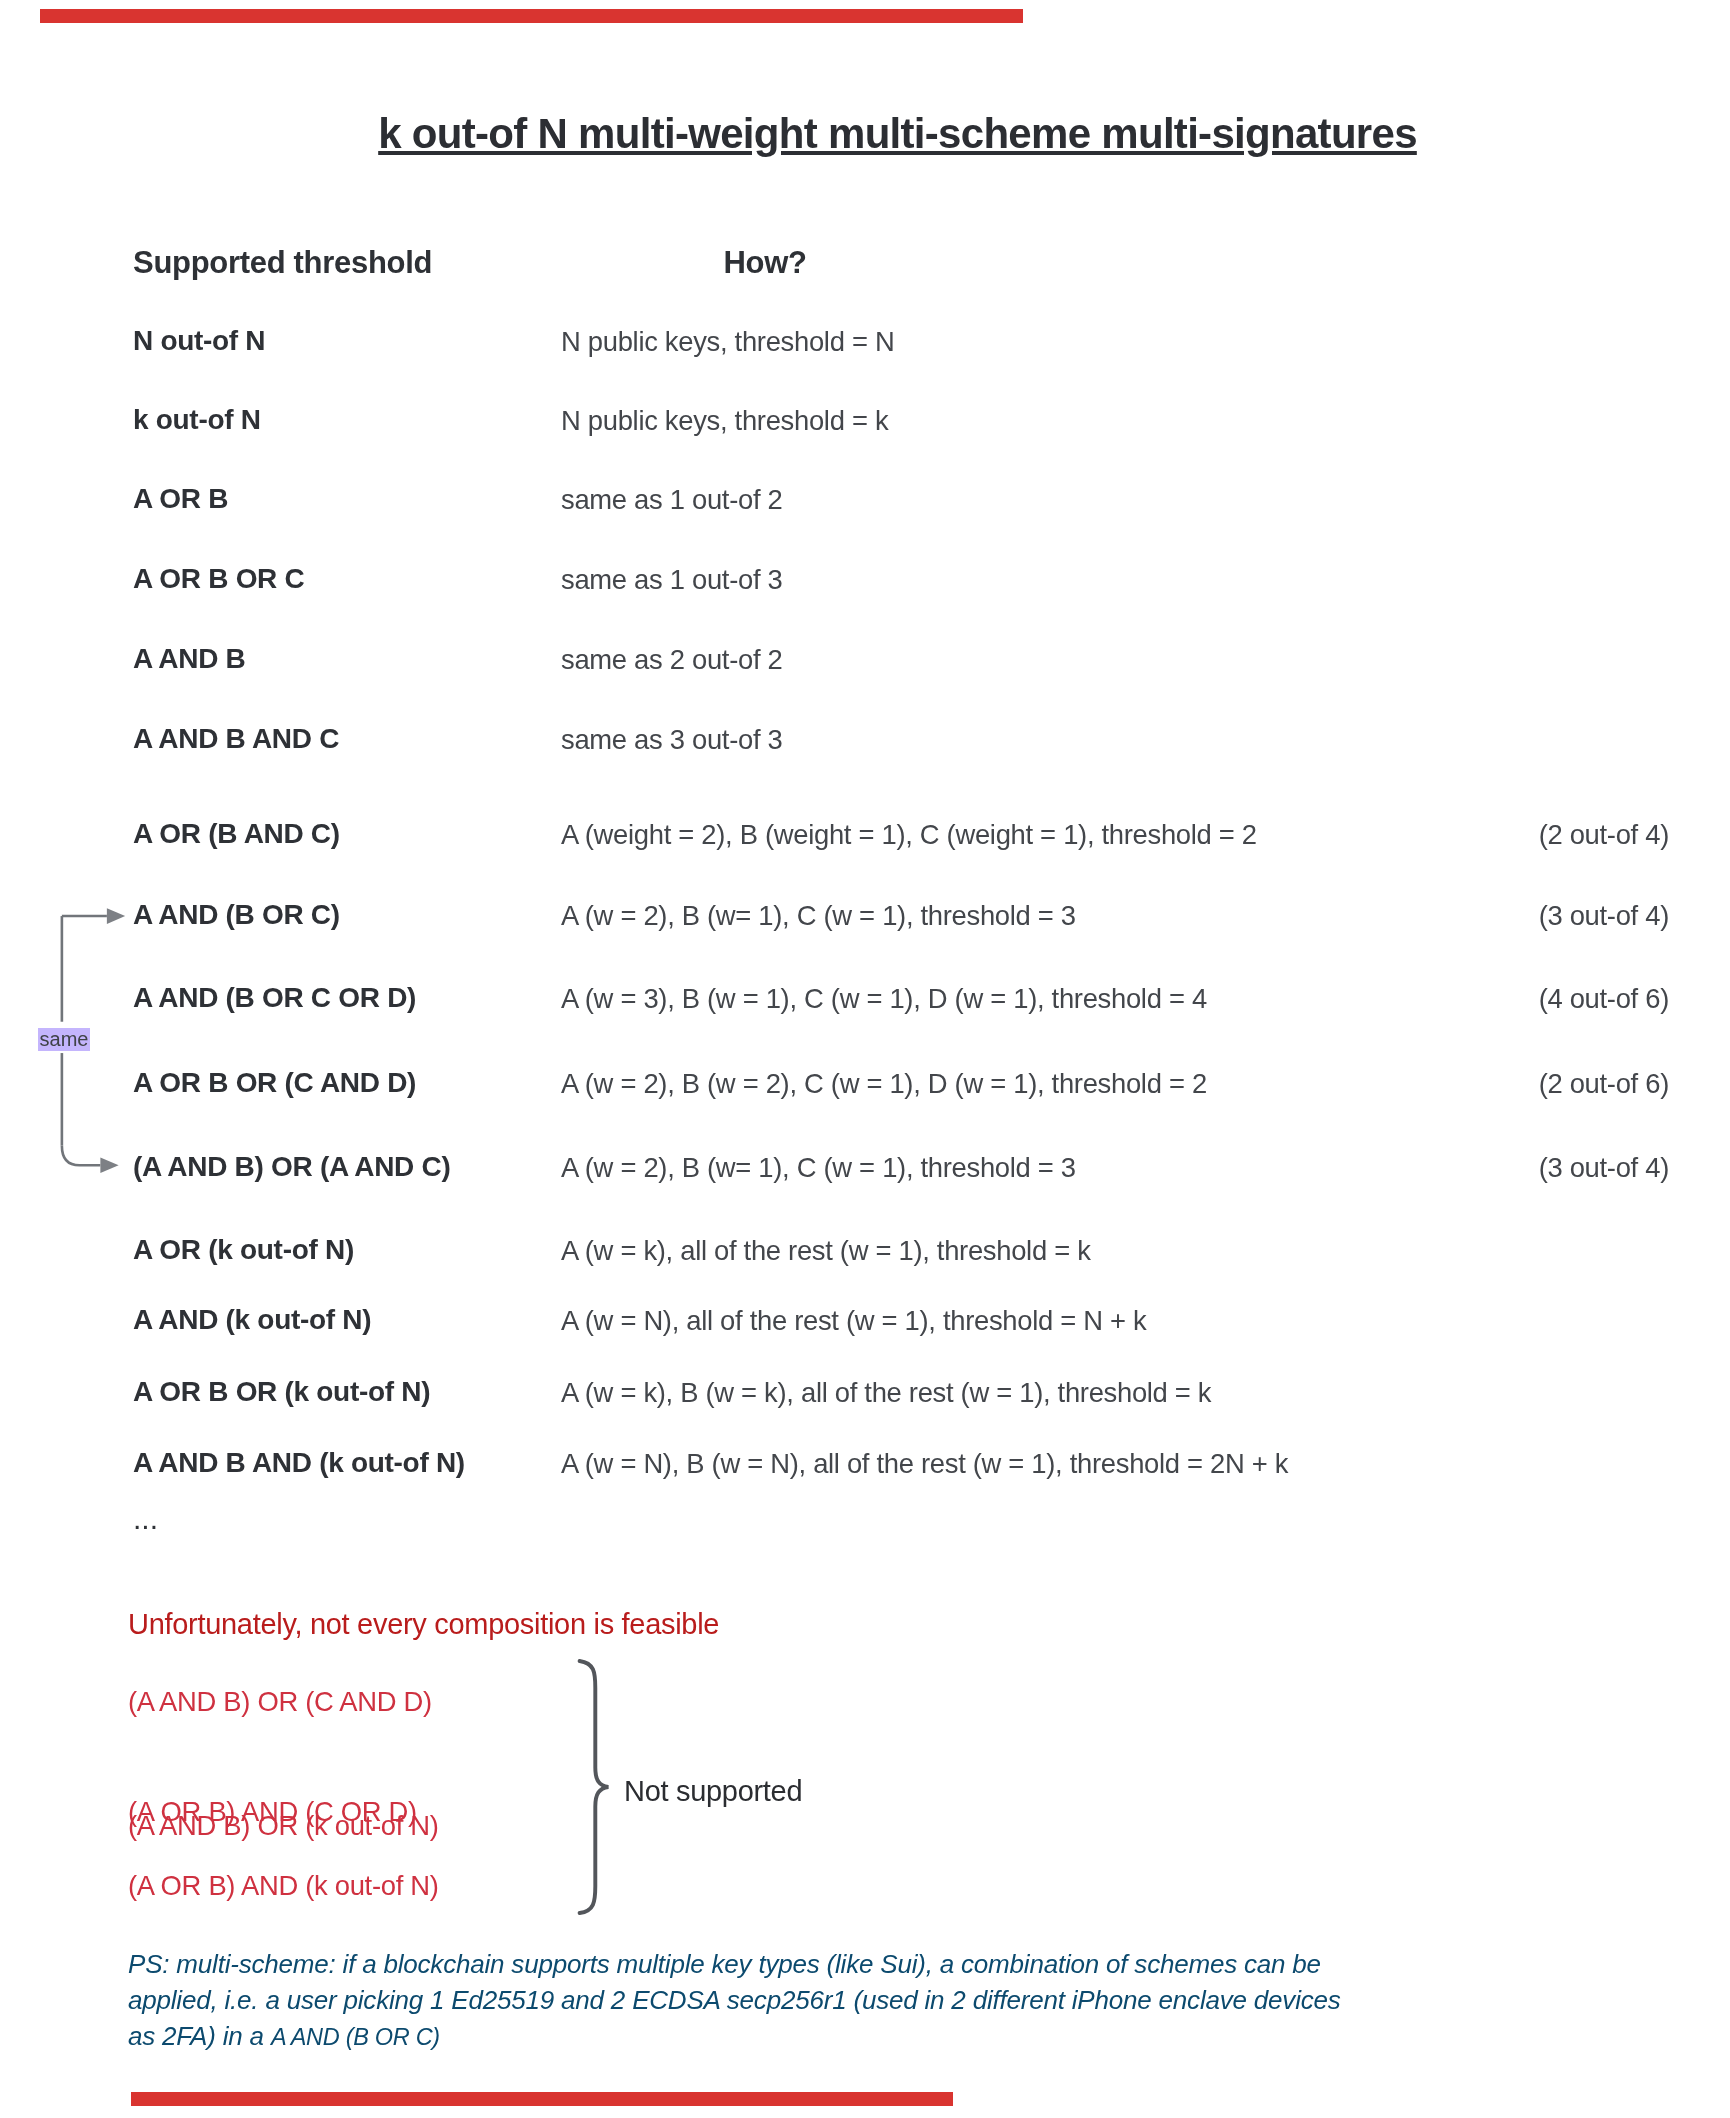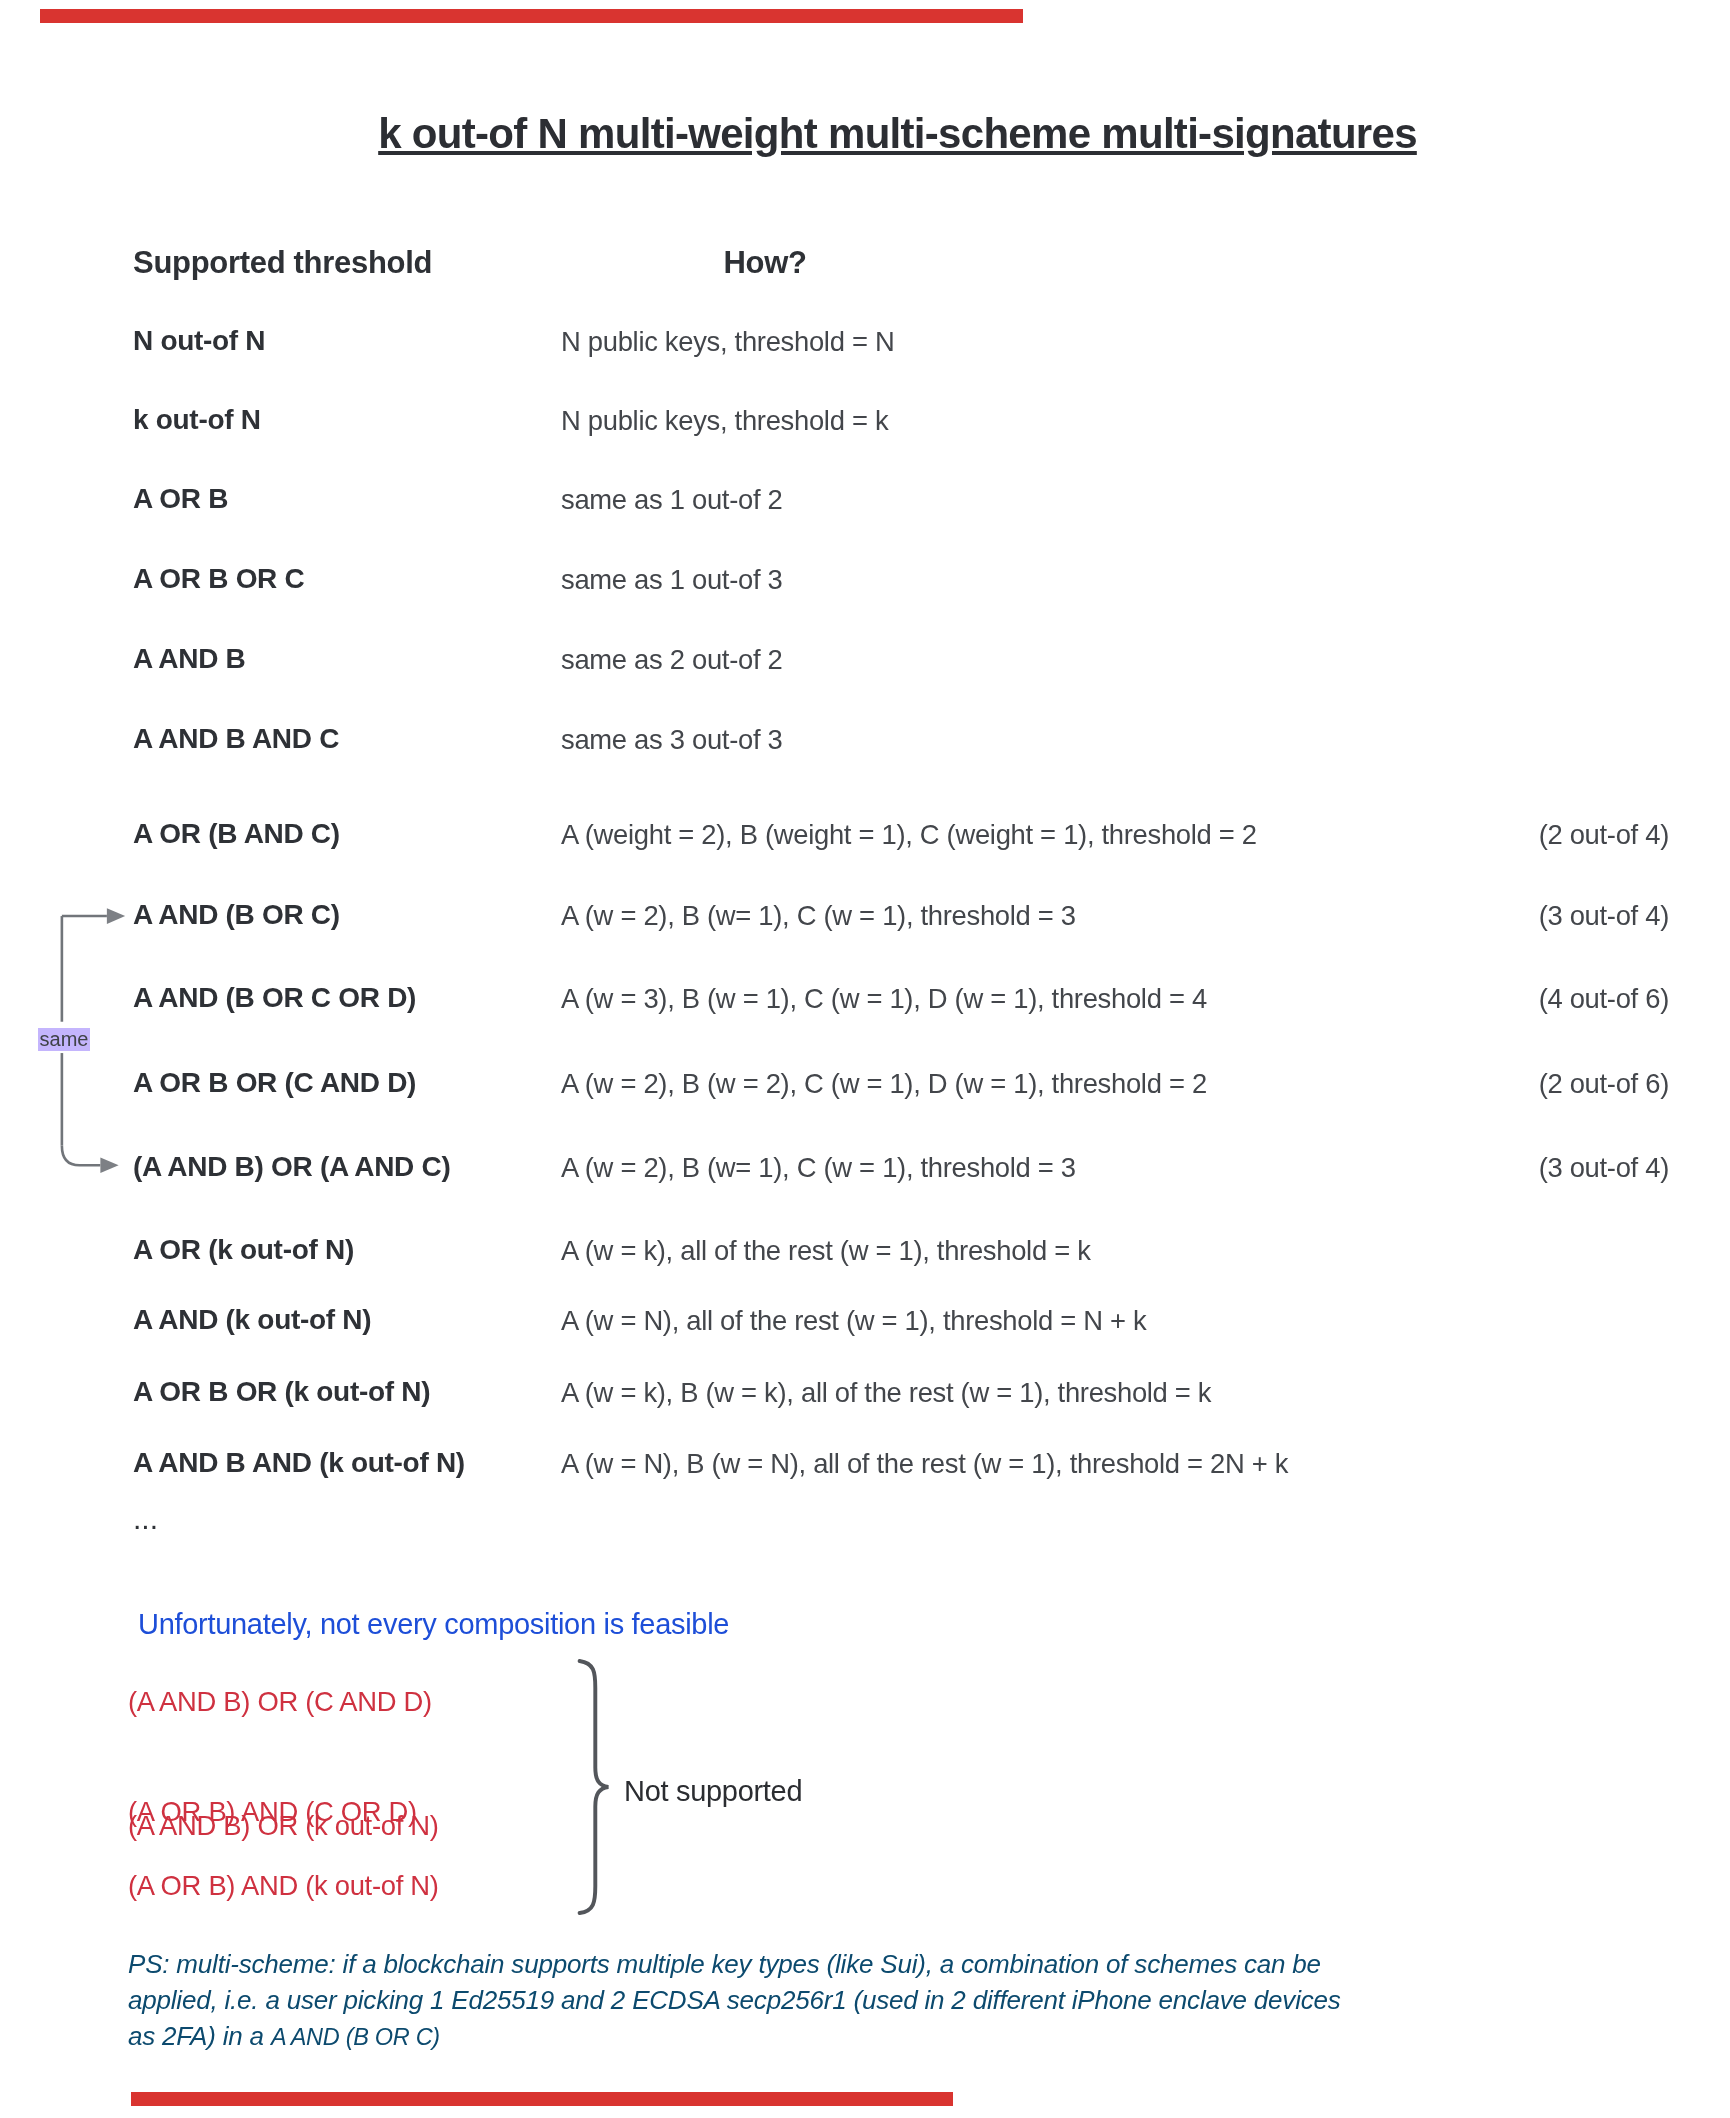--- a/index.html
+++ b/index.html
@@ -40,22 +40,22 @@
   }
   .ellipsis{position:absolute;left:133px;top:1502px;font-size:30px;color:#2e3136;}
 
   .same-connector{position:absolute;left:52px;top:903px;width:85px;height:274px;}
   .same-label{
     position:absolute;left:38px;top:1028px;width:52px;text-align:center;
     font-size:20px;color:#3f4247;background:#c4b5fd;
   }
 
   .infeasible-heading{
-    position:absolute;left:138px;top:1608px;
-    font-size:29px;color:#1d4ed8;letter-spacing:-0.3px;white-space:nowrap;
+    position:absolute;left:128px;top:1608px;
+    font-size:29px;color:#b91c1c;letter-spacing:-0.3px;white-space:nowrap;
   }
   .infeasible-item{
     position:absolute;left:128px;
     font-size:27.4px;color:#cf3140;letter-spacing:-0.3px;white-space:nowrap;
   }
   .ii-0{top:1686px;} .ii-1{top:1796px;} .ii-2{top:1810px;} .ii-3{top:1870px;}
 
   .brace{position:absolute;left:577px;top:1659px;width:34px;height:256px;}
   .not-supported{
     position:absolute;left:624px;top:1775px;

